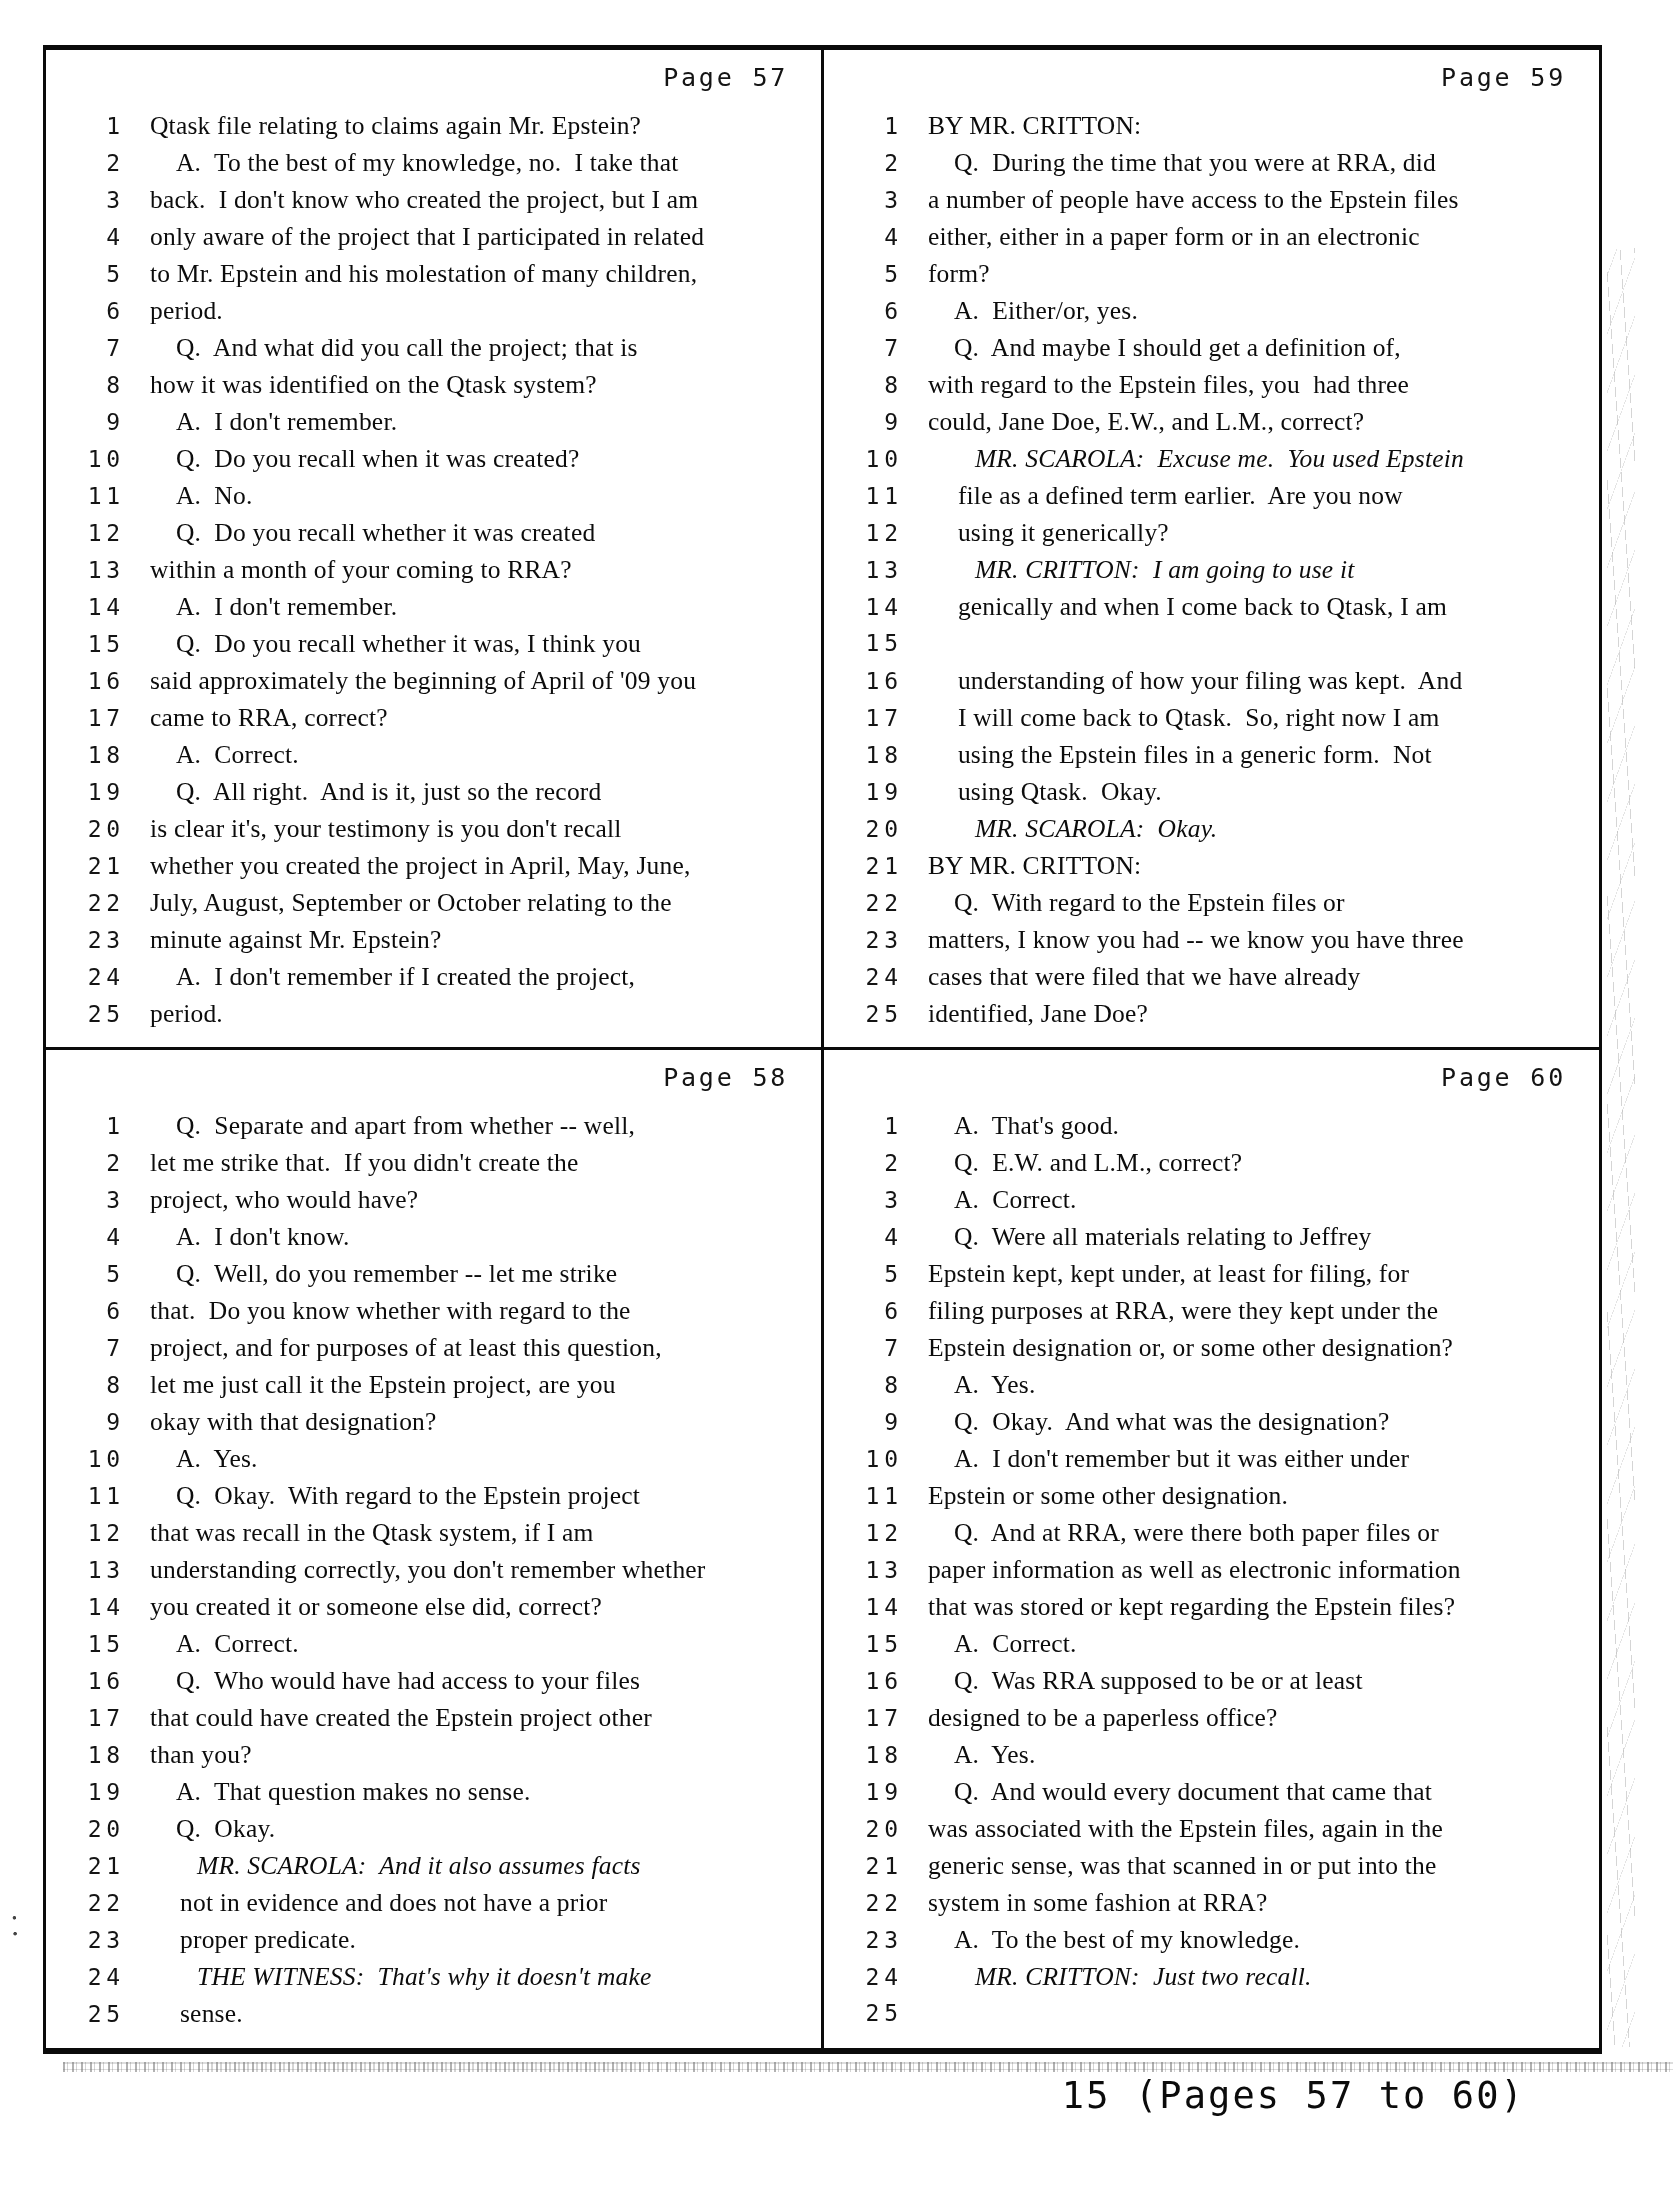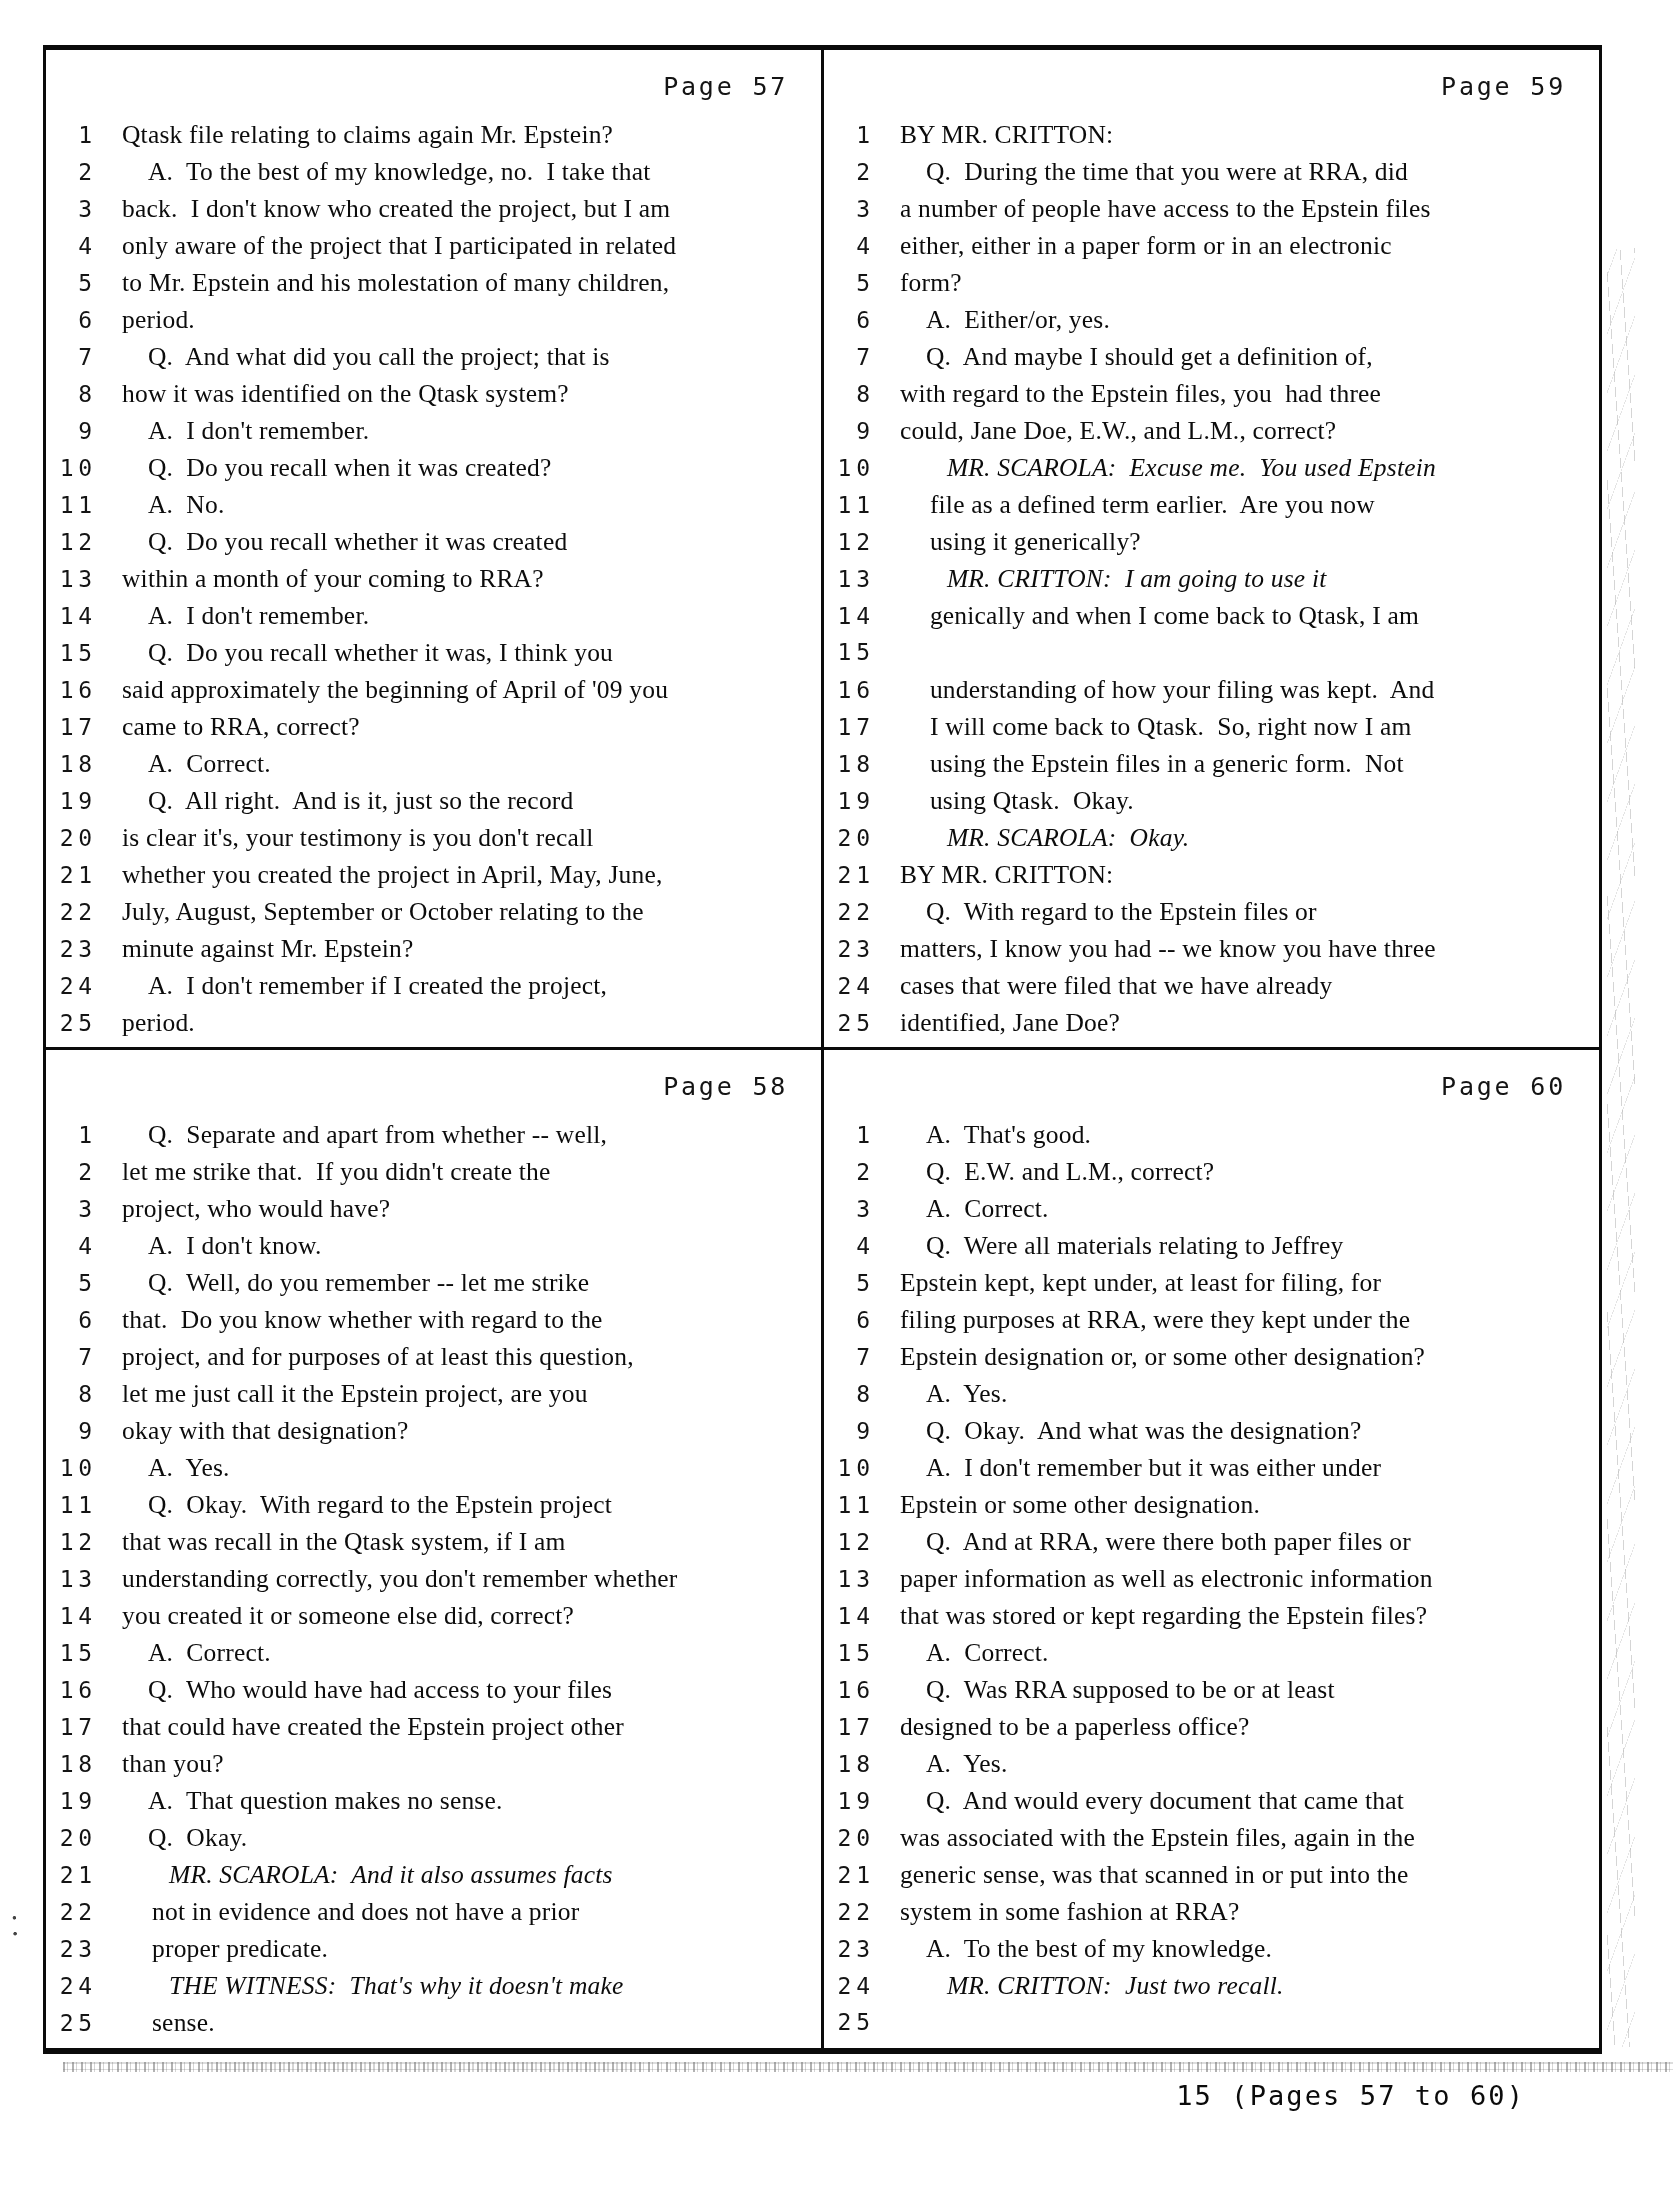--- a/index.html
+++ b/index.html
@@ -8,40 +8,40 @@
     font-family:"Liberation Serif", serif;color:#0c0c0c;overflow:hidden;
   }
   .frame{
     position:absolute;left:43px;top:45px;width:1559px;height:2009px;
     border:3.4px solid #0a0a0a;border-top-width:5.5px;border-bottom-width:6.2px;
     box-sizing:border-box;background:#fff;
     display:grid;grid-template-columns:1fr 2.8px 1fr;grid-template-rows:997px 2.8px 1fr;
   }
   .vdiv,.hdiv{background:#0a0a0a;}
   .hdiv{grid-column:1 / span 3;}
-  .q{padding-top:22px;overflow:hidden;}
+  .q{padding-top:13px;overflow:hidden;margin-left:28px;}
   .hdr{
     text-align:right;padding-right:33px;height:30px;line-height:30px;
     font-family:"DejaVu Sans Mono", monospace;font-size:25px;letter-spacing:2.8px;color:#141414;
     white-space:pre;
   }
   .lines{margin-top:13.8px;}
   .tl{display:flex;height:37px;line-height:37px;align-items:baseline;}
   .ln{
     flex:0 0 51px;text-align:right;
     font-family:"DejaVu Sans Mono", monospace;font-size:23px;letter-spacing:4.8px;color:#141414;
   }
   .lt{font-size:25.5px;white-space:pre;letter-spacing:0.2px;}
   .i0{margin-left:25px;}
   .i1{margin-left:51px;}
   .i2{margin-left:72px;font-style:italic;}
   .i3{margin-left:55px;}
   .footer{
     position:absolute;top:2078px;right:149px;height:36px;line-height:36px;
-    font-family:"DejaVu Sans Mono", monospace;font-size:27px;letter-spacing:2.1px;color:#0b0b0b;
+    font-family:"DejaVu Sans Mono", monospace;font-size:37px;letter-spacing:2.1px;color:#0b0b0b;
     white-space:pre;
   }
   .noise-r{
     position:absolute;left:1607px;top:248px;width:27.6px;height:1799px;
     background:
       repeating-linear-gradient(86deg, transparent 0 7.6px, rgba(0,0,0,.55) 7.6px 8.3px, transparent 8.3px 14.5px),
       repeating-linear-gradient(-70deg, transparent 0 11.7px, rgba(0,0,0,.35) 11.7px 12.4px, transparent 12.4px 20px);
     opacity:.30;
   }
   .noise-b{

